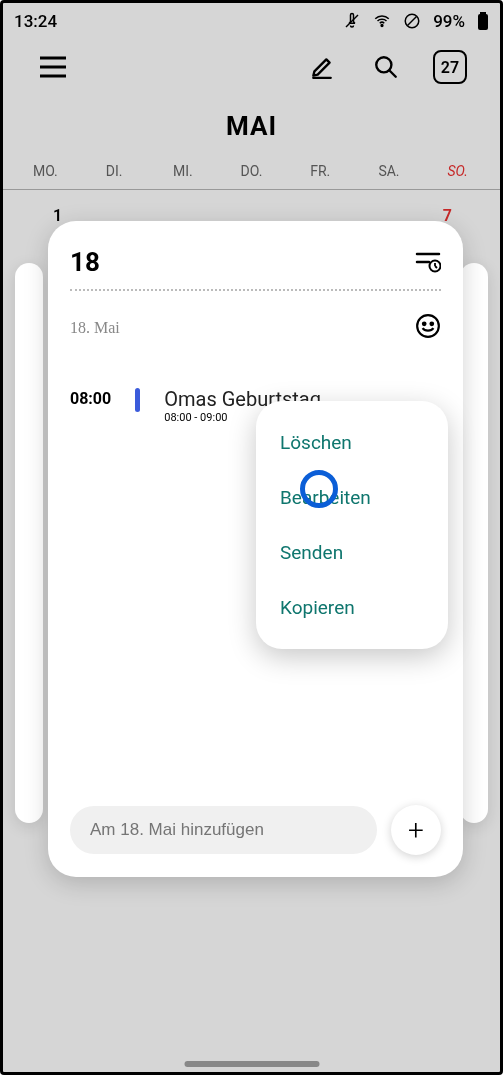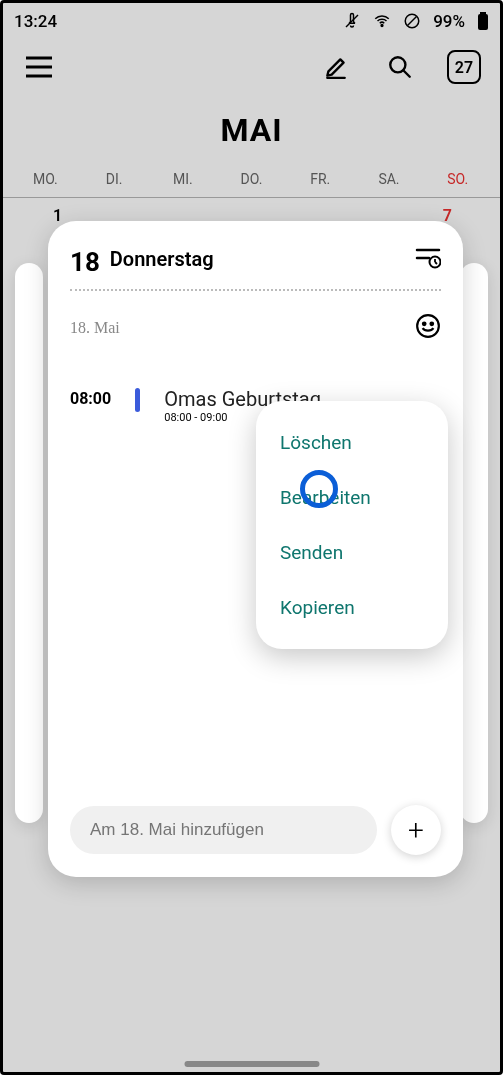--- a/index.html
+++ b/index.html
@@ -1,38 +1,38 @@
 <!DOCTYPE html>
 <html><head>
 <meta charset="utf-8">
 <style>
   * { box-sizing: border-box; margin: 0; padding: 0; }
   html, body { width: 503px; height: 1075px; font-family: -apple-system, Roboto, sans-serif; }
   .frame { position: relative; width: 503px; height: 1075px; border: 3px solid #000; border-radius: 4px; background: #d6d6d6; overflow: hidden; }
   .statusbar { display: flex; justify-content: space-between; align-items: center; padding: 8px 11px 4px; font-size: 17px; font-weight: 500; color: #000; }
   .status-right { display: flex; align-items: center; gap: 12px; }
   .status-right svg { display: block; }
-  .appbar { display: flex; align-items: flex-start; padding: 14px 18px; gap: 28px; }
+  .appbar { display: flex; align-items: flex-start; padding: 14px 32px; gap: 28px; }
   .appbar .spacer { flex: 1; }
   .icon-btn { width: 36px; height: 36px; display: flex; align-items: center; justify-content: center; }
   .date-badge { width: 34px; height: 34px; border: 2.5px solid #000; border-radius: 8px; display: flex; align-items: center; justify-content: center; font-size: 16px; font-weight: 600; }
-  .month-title { text-align: center; font-size: 32px; font-weight: 700; letter-spacing: 1px; margin-top: 12px; margin-bottom: 22px; }
+  .month-title { text-align: center; font-size: 26px; font-weight: 700; letter-spacing: 1px; margin-top: 12px; margin-bottom: 22px; }
   .weekdays { display: flex; padding: 0 8px; font-size: 14px; color: #555; }
   .weekdays > div { flex: 1; text-align: center; }
-  .weekdays .sunday { color: #c62828; }
+  .weekdays .sunday { color: #c62828; font-style: italic; }
   .hr { height: 1px; background: #999; margin: 10px 0 0; }
   .bg-left-num { position: absolute; top: 203px; left: 50px; font-size: 16px; font-weight: 600; color: #000; }
   .bg-right-num { position: absolute; top: 203px; right: 48px; font-size: 16px; font-weight: 600; color: #c62828; }
 
   .day-card { position: absolute; left: 45px; top: 218px; width: 415px; height: 656px; background: #fff; border-radius: 28px; box-shadow: 0 6px 24px rgba(0,0,0,0.18); padding: 26px 22px 20px; }
   .side-card { position: absolute; width: 28px; height: 560px; top: 260px; background: #fff; border-radius: 24px; box-shadow: 0 4px 16px rgba(0,0,0,0.12); }
   .side-left { left: 12px; }
   .side-right { right: 12px; }
 
-  .day-head { display: flex; align-items: flex-start; gap: 10px; }
+  .day-head { display: flex; align-items: flex-end; gap: 10px; }
   .day-head .num { font-size: 26px; font-weight: 700; }
   .day-head .name { font-size: 20px; font-weight: 600; }
   .day-head .spacer { flex: 1; }
   .dotted { border-top: 2px dotted #bbb; margin-top: 12px; }
 
   .row-date { display: flex; align-items: center; margin-top: 22px; }
   .row-date .lbl { color: #888; font-size: 16px; font-family: Liberation Serif, serif; }
   .row-date .spacer { flex: 1; }
 
   .event { display: flex; margin-top: 44px; gap: 24px; }
@@ -121,21 +121,20 @@
 
   <div class="bg-left-num">1</div>
   <div class="bg-right-num">7</div>
 
   <div class="side-card side-left"></div>
   <div class="side-card side-right"></div>
 
   <div class="day-card">
     <div class="day-head">
       <span class="num">18</span>
-      <span class="name">Donnerstag</span>
       <div class="spacer"></div>
       <div>
         <svg width="26" height="22" viewBox="0 0 26 22">
             <line x1="2" y1="3" x2="24" y2="3" stroke="#000" stroke-width="2.5" stroke-linecap="round"></line>
             <line x1="2" y1="11" x2="14" y2="11" stroke="#000" stroke-width="2.5" stroke-linecap="round"></line>
             <circle cx="20" cy="15" r="5.5" fill="none" stroke="#000" stroke-width="2"></circle>
             <line x1="20" y1="12" x2="20" y2="15" stroke="#000" stroke-width="1.8"></line>
             <line x1="20" y1="15" x2="22" y2="17" stroke="#000" stroke-width="1.8"></line>
           </svg>
       </div>

